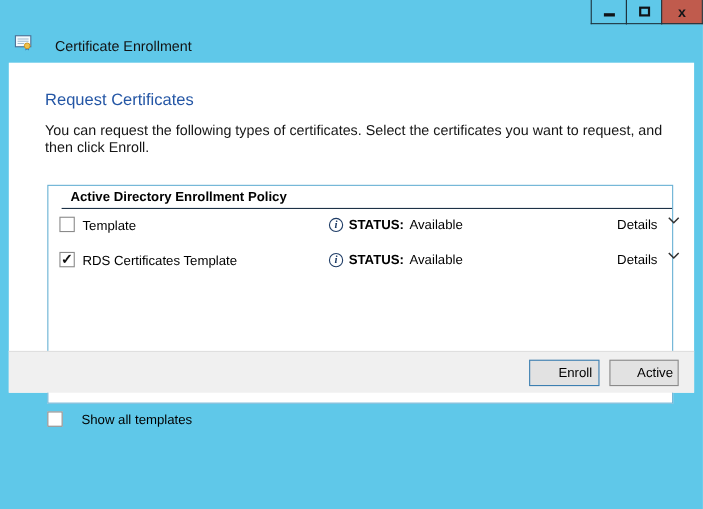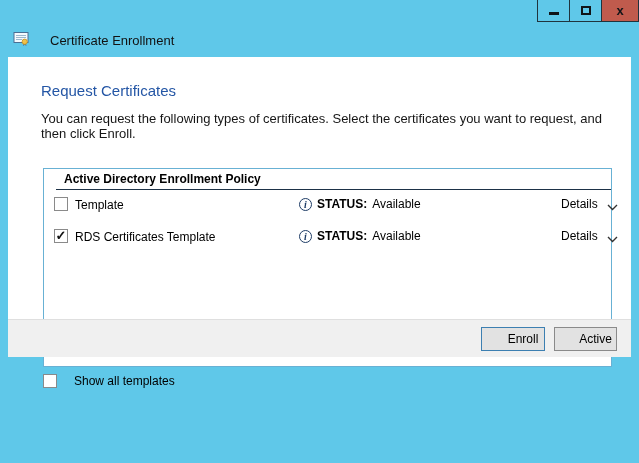--- a/index.html
+++ b/index.html
@@ -61,21 +61,21 @@
   .info-icon {
     width:13px; height:13px; border:1px solid #1e3c66; border-radius:50%;
     display:flex; align-items:center; justify-content:center;
     font-family:"Liberation Serif", serif; font-style:italic; font-weight:bold;
     font-size:10px; color:#1e3c66; background:#fff;
   }
   .status-label { font-size:12px; font-weight:bold; color:#000; }
   .status-value { font-size:12px; color:#000; }
 
   .details {
-    position:absolute; left:517px; top:0; display:flex; align-items:flex-end; gap:9px;
+    position:absolute; left:517px; top:0; display:flex; align-items:flex-start; gap:9px;
     font-size:12px; color:#000; cursor:default;
   }
 
   
   .showall { position:absolute; left:35px; top:317px; display:flex; align-items:center; gap:17px; }
   .showall .cbx2 {
     width:14px; height:14px; border:1px solid #8a8a8a; background:#fff;
     display:flex; align-items:center; justify-content:center; cursor:default;
   }
   .showall .lbl { font-size:12px; color:#000; }

